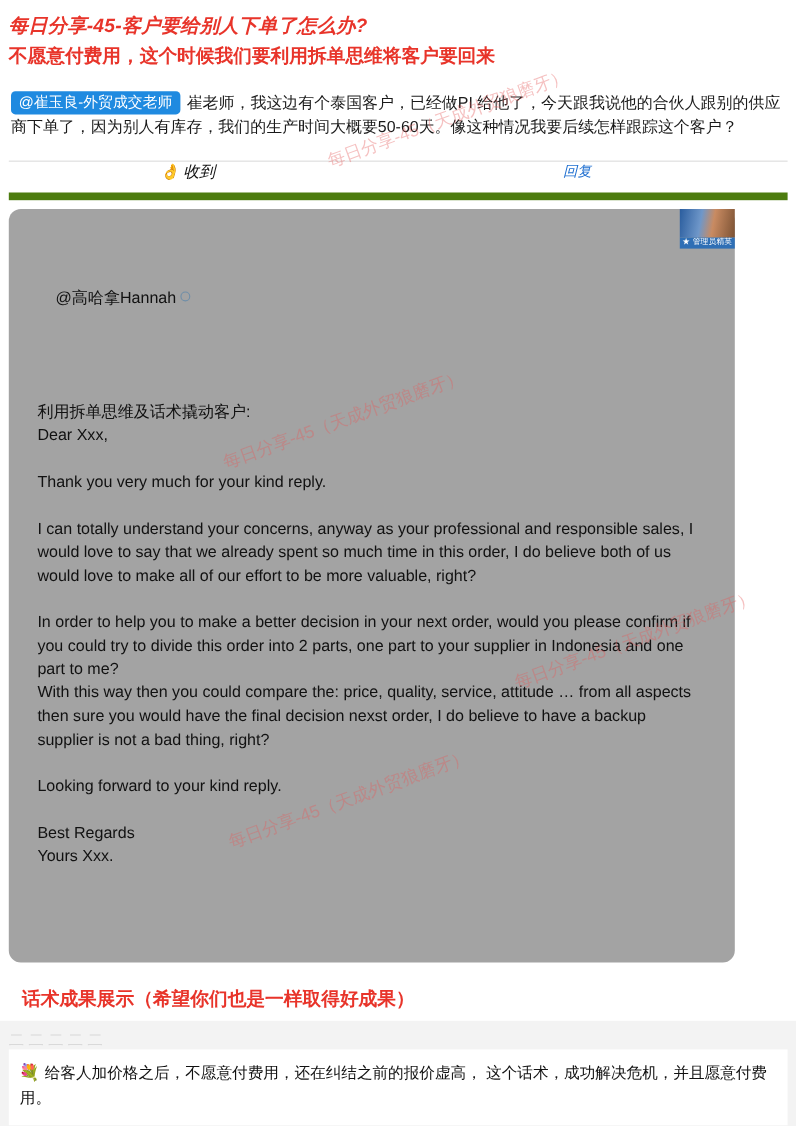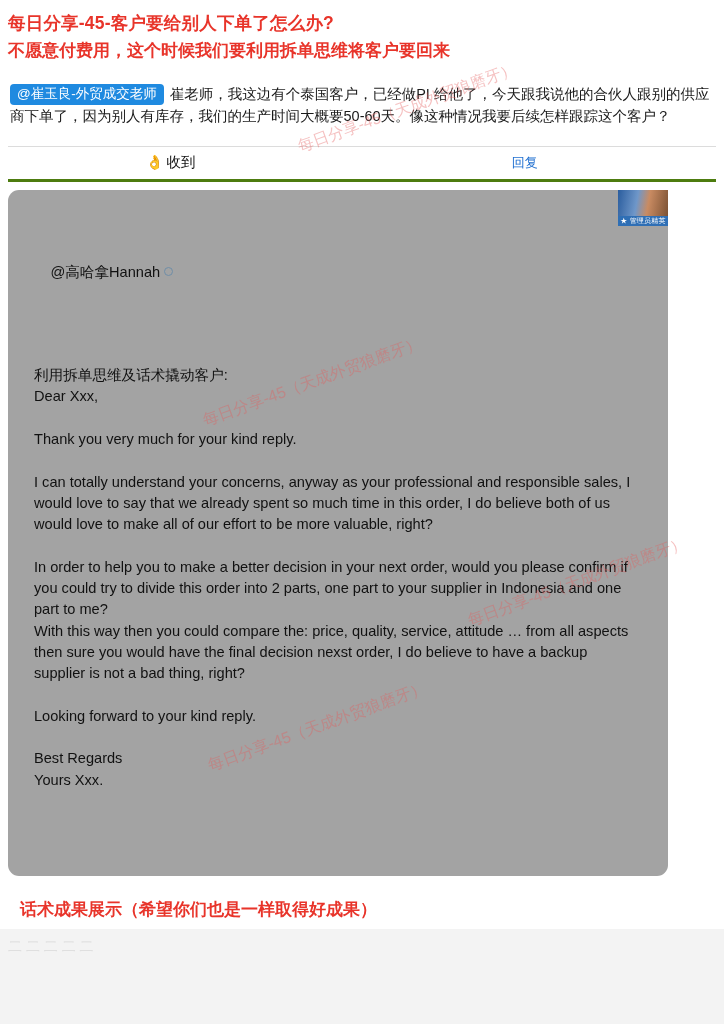--- a/index.html
+++ b/index.html
@@ -21,20 +21,21 @@
   .header {
     padding: 10px 8px 0 8px;
   }
   .header-title {
     color: #e8342a;
     font-weight: bold;
     font-size: 17.5px;
     line-height: 1.5;
     margin: 0 0 2px 0;
     letter-spacing: .2px;
+    font-style: italic;
   }
   .header-sub {
     color: #e8342a;
     font-weight: bold;
     font-size: 17px;
     line-height: 1.55;
     margin: 0;
   }
 
   
@@ -61,24 +62,24 @@
     white-space: nowrap;
   }
   .q-text {
     color: #1a1a1a;
   }
 
   
   .action-bar {
     margin: 18px 8px 0 8px;
     border-top: 1px solid #dcdcdc;
-    border-bottom: 3px solid #4d7c0f;
+    border-bottom: 7px solid #4d7c0f;
     height: 36px;
     display: flex;
-    align-items: center;
+    font-style: italic;
   }
   .action-left {
     flex: 0 0 46%;
     text-align: center;
     font-size: 14.5px;
     color: #111;
   }
   .action-right {
     flex: 1;
     text-align: center;
@@ -255,16 +256,19 @@
   <div class="wm" style="left:465px; top:612px;">每日分享-45（天成外贸狼磨牙）</div>
   <div class="wm" style="left:205px; top:757px;">每日分享-45（天成外贸狼磨牙）</div>
 
   <div class="results-title">话术成果展示（希望你们也是一样取得好成果）</div>
 
   <div class="results-panel">
     <div class="ghost-lines">
       <div>二 二 二 二 二</div>
       <div style="margin-top:88px">二 二 二 二</div>
     </div>
+    <div class="result-card">
+      <span class="emoji-pair">💐</span><span>给客人加价格之后，不愿意付费用，还在纠结之前的报价虚高， 这个话术，成功解决危机，并且愿意付费用。</span>
+    </div>
     <div class="result-overlay">每日分享-31的话术拿到的结果</div>
   </div>
 
 </div>
 
 </body></html>

